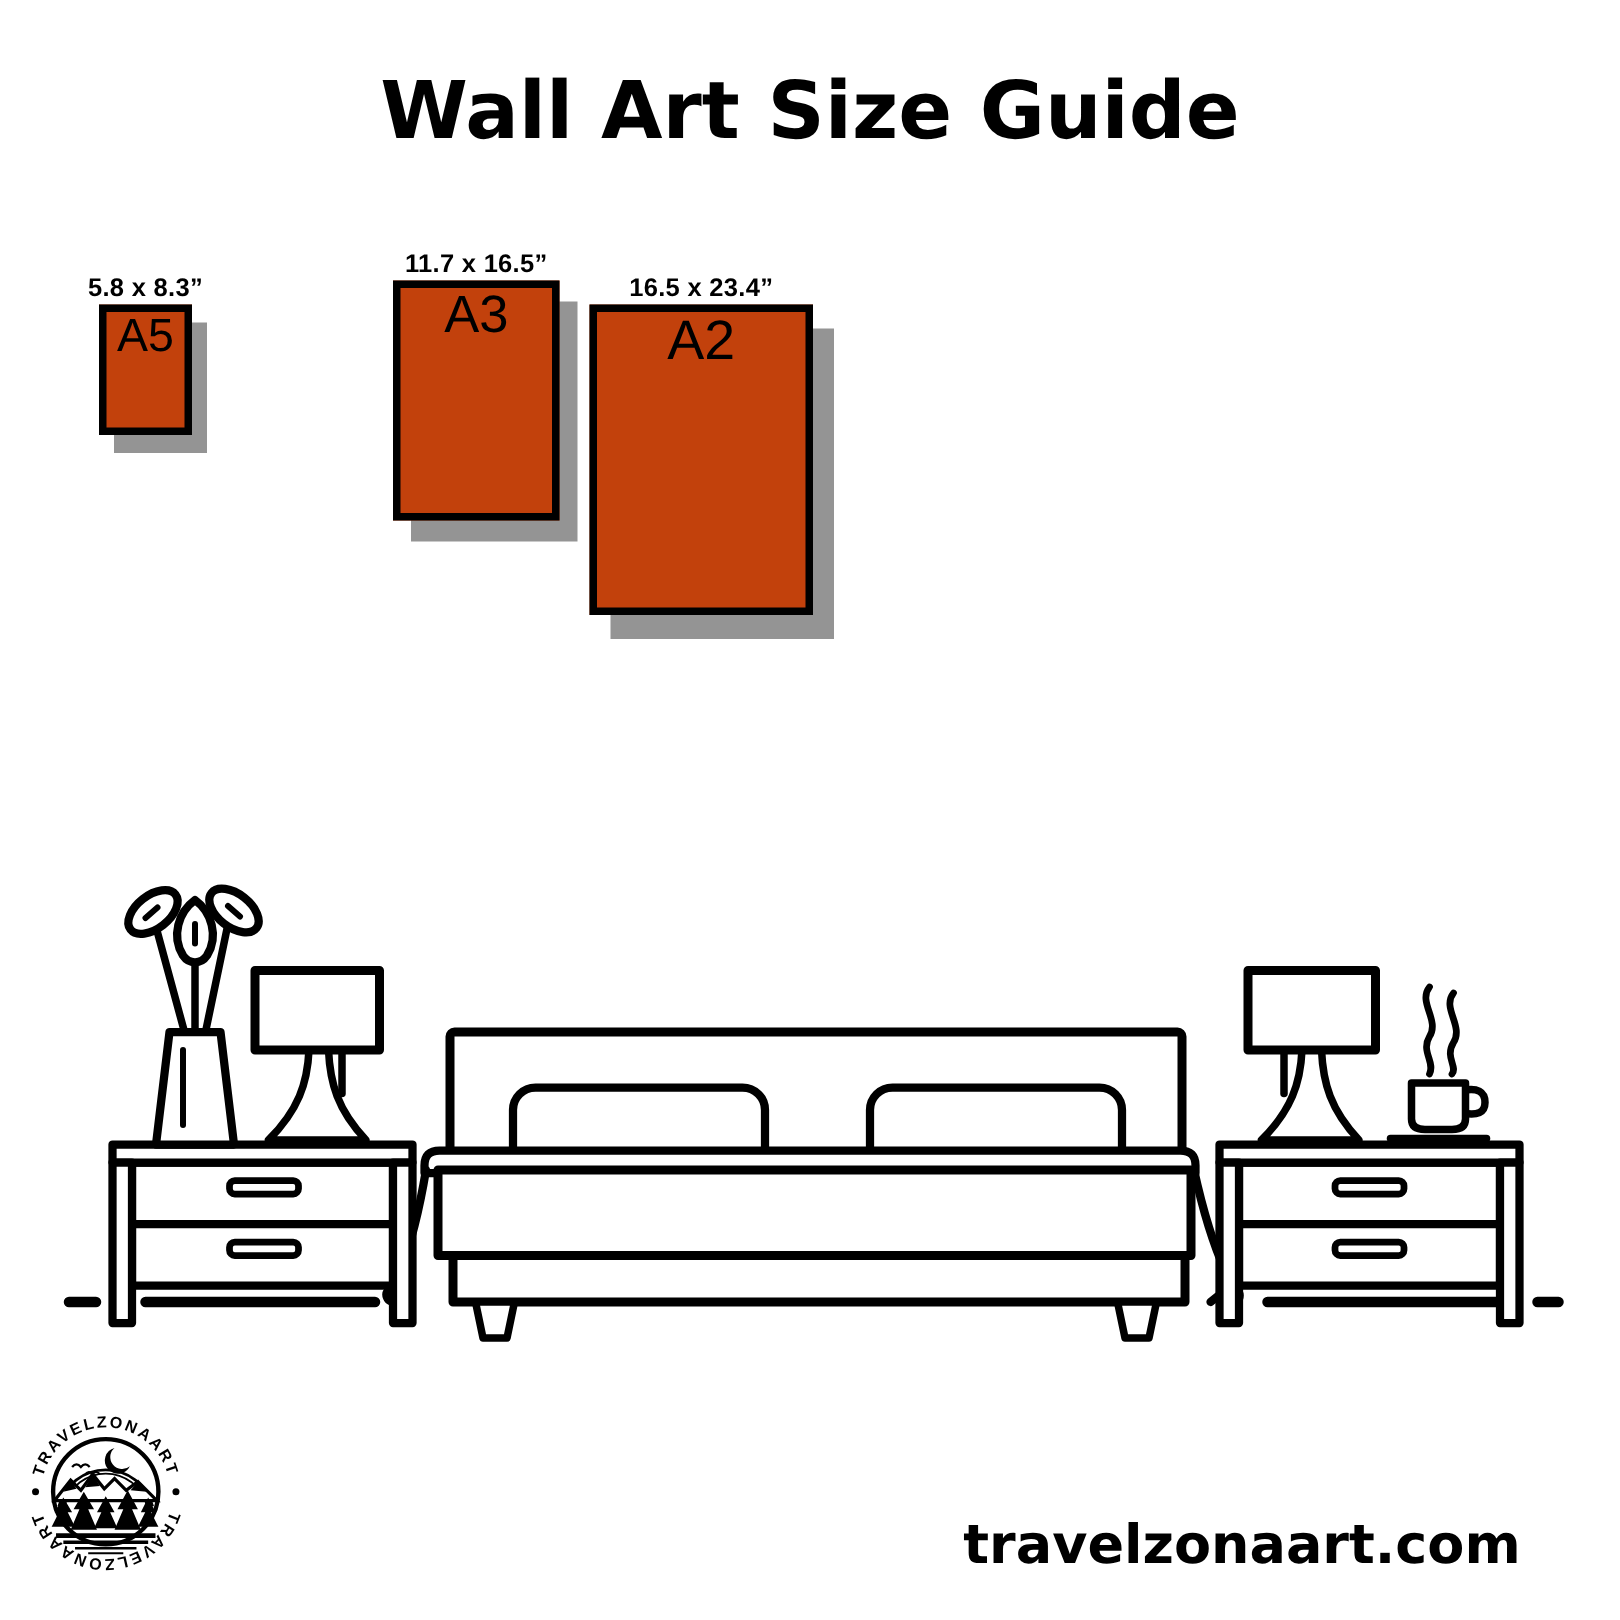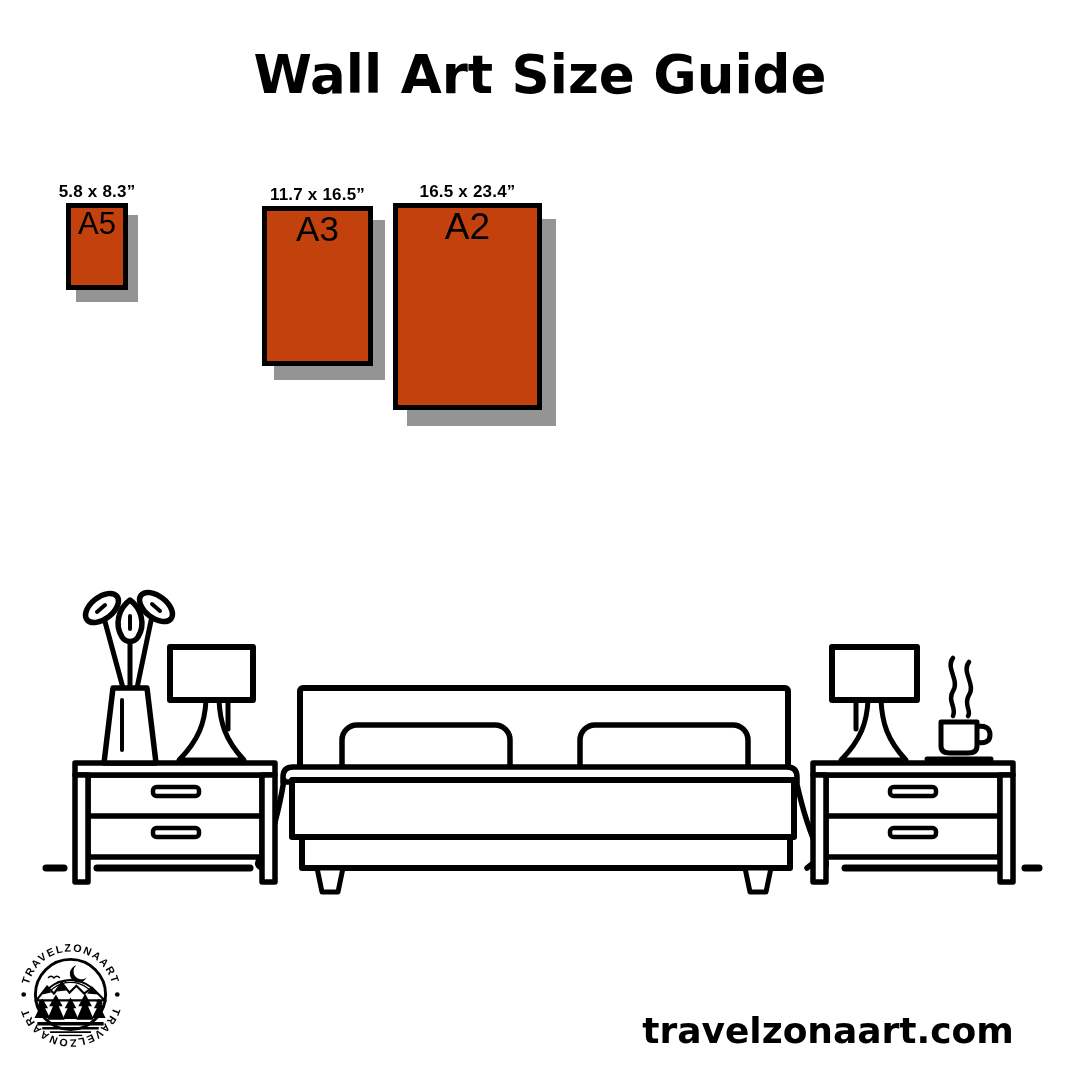--- a/index.html
+++ b/index.html
@@ -23,21 +23,21 @@
 <body>
 
 <div class="canvas">
 
   <div class="title">Wall Art Size Guide</div>
 
   <div class="frame" style="left:66px;top:203px;width:62px;height:87px;--sx:10px;--sy:12px;--fs:31px">
     <div class="size-label">5.8 x 8.3”</div>
     <div class="letter">A5</div>
   </div>
-  <div class="frame" style="left:262px;top:206px;width:111px;height:160px;--sx:12px;--sy:14px;--fs:35px">
+  <div class="frame" style="left:262px;top:187px;width:111px;height:160px;--sx:12px;--sy:14px;--fs:35px">
     <div class="size-label">11.7 x 16.5”</div>
     <div class="letter">A3</div>
   </div>
   <div class="frame" style="left:393px;top:203px;width:149px;height:207px;--sx:14px;--sy:16px;--fs:37px">
     <div class="size-label">16.5 x 23.4”</div>
     <div class="letter">A2</div>
   </div>
 
   <svg class="scene" viewBox="0 0 1080 320">
     <g stroke="#000" stroke-width="5.5" fill="none" stroke-linecap="round" stroke-linejoin="round">

